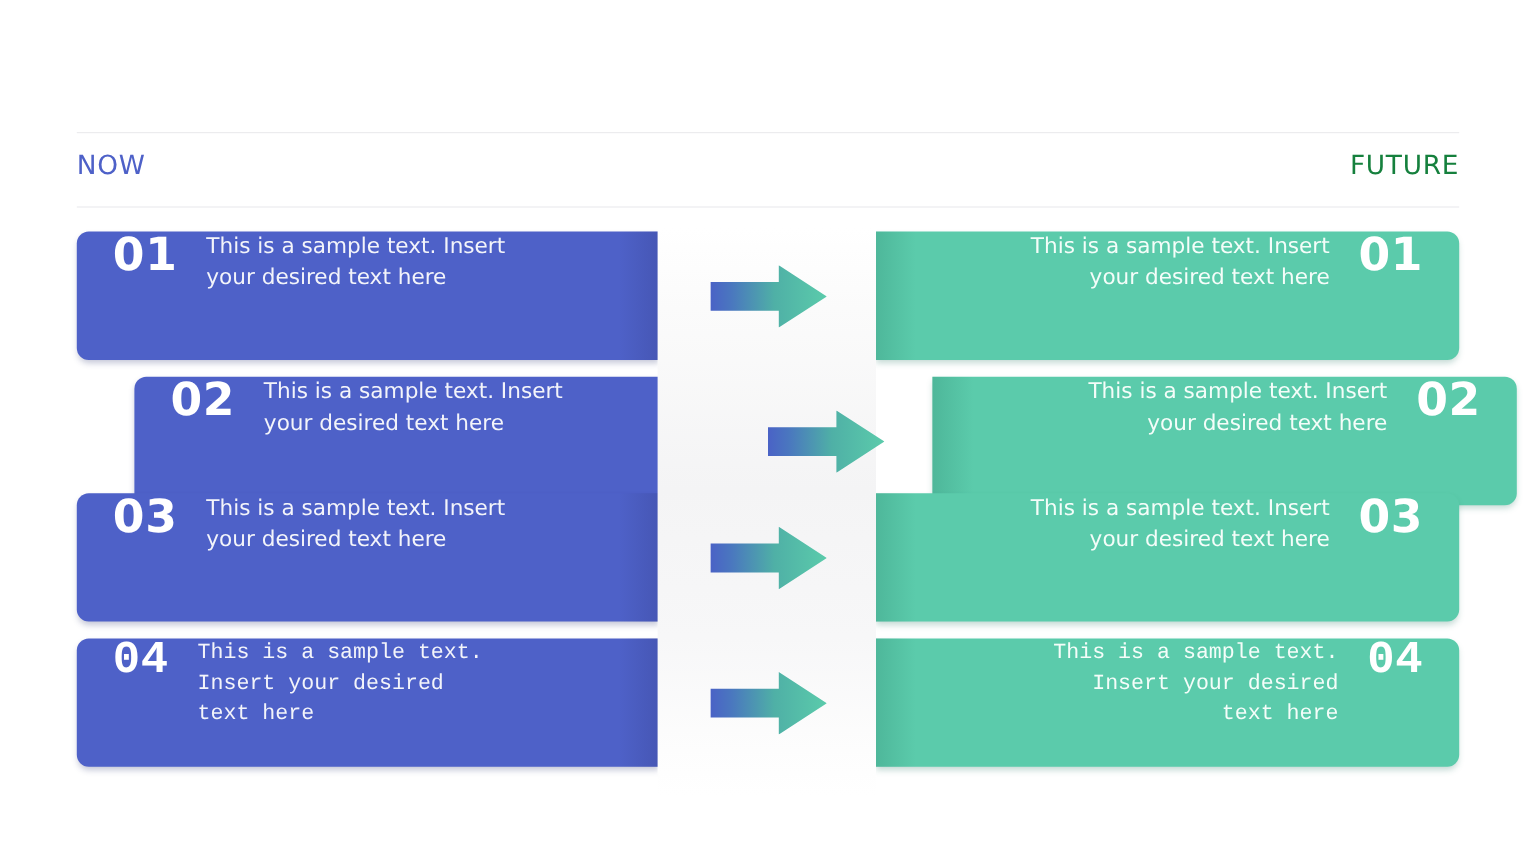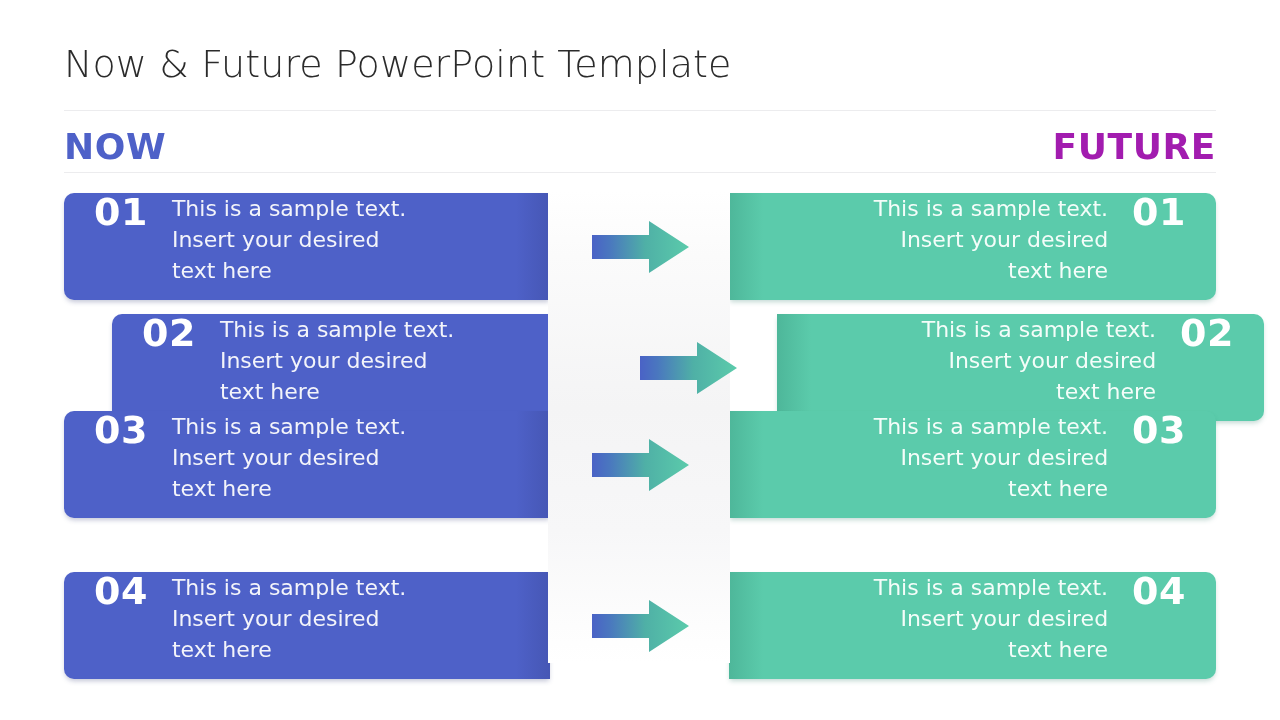--- a/index.html
+++ b/index.html
@@ -45,27 +45,27 @@
     height: 1px;
     background: #ececee;
   }
   .rule-top    { top: 110px; }
   .rule-bottom { top: 172px; }
 
   
   .caption {
     position: absolute;
     top: 126px;
-    font-size: 36px;
-    font-weight: 700;
+    font-size: 22px;
+    font-weight: 400;
     letter-spacing: 0.6px;
     line-height: 1.15;
   }
   .caption-now    { left: 64px;  color: #4e61c8; }
-  .caption-future { right: 64px; color: #a21caf; text-align: right; margin-left: 10px; }
+  .caption-future { right: 64px; color: #15803d; text-align: right; margin-left: 10px; }
 
   
   .center-column {
     position: absolute;
     left: 548px;
     top: 190px;
     width: 182px;
     height: 473px;
     background: linear-gradient(180deg,
         #ffffff 0%,
@@ -147,21 +147,21 @@
     font-weight: 700;
     color: #ffffff;
     letter-spacing: 0.5px;
     line-height: 1;
     flex: 0 0 auto;
     position: relative;
     z-index: 2;
   }
 
   .row-text {
-    font-size: 22px;
+    font-size: 18px;
     font-weight: 400;
     color: #f3f4fa;
     line-height: 1.42;
     max-width: 258px;
     position: relative;
     z-index: 2;
   }
 
   .bar-now .row-text   { margin-left: 24px; text-align: left; }
   .bar-future .row-text{ margin-right: 24px; text-align: right; color: #f4fdf9; }
@@ -175,21 +175,20 @@
     height: 52px;
     z-index: 3;
   }
   .arrow-wrap svg { display: block; width: 97px; height: 52px; }
 </style>
 </head>
 <body>
 
 <div class="slide">
 
-  <h1 class="slide-title">Now &amp; Future PowerPoint Template</h1>
 
   <div class="rule rule-top"></div>
 
   <div class="caption caption-now">NOW</div>
 
   <div class="caption caption-future">FUTURE</div>
 
   <div class="rule rule-bottom"></div>
 
   <div class="center-column"></div>
@@ -257,21 +256,21 @@
                 <stop offset="0%" stop-color="#4a62c6"></stop>
                 <stop offset="18%" stop-color="#4a77bf"></stop>
                 <stop offset="55%" stop-color="#4fb0a6"></stop>
                 <stop offset="100%" stop-color="#5bcbab"></stop>
               </linearGradient>
             </defs>
             <path d="M0 14 L57 14 L57 0 L97 26 L57 52 L57 38 L0 38 Z" fill="url(#ag2)"></path>
           </svg>
         </div>
       </div>
-      <div class="row" style="top: 572px;">
+      <div class="row" style="top: 532px; font-family: Liberation Mono, monospace;">
         <div class="bar bar-now">
           <div class="row-num">04</div>
           <div class="row-text">This is a sample text. Insert your desired text here</div>
         </div>
         <div class="bar bar-future">
           <div class="row-text">This is a sample text. Insert your desired text here</div>
           <div class="row-num">04</div>
         </div>
         <div class="arrow-wrap">
           <svg viewBox="0 0 97 52" xmlns="http://www.w3.org/2000/svg">

